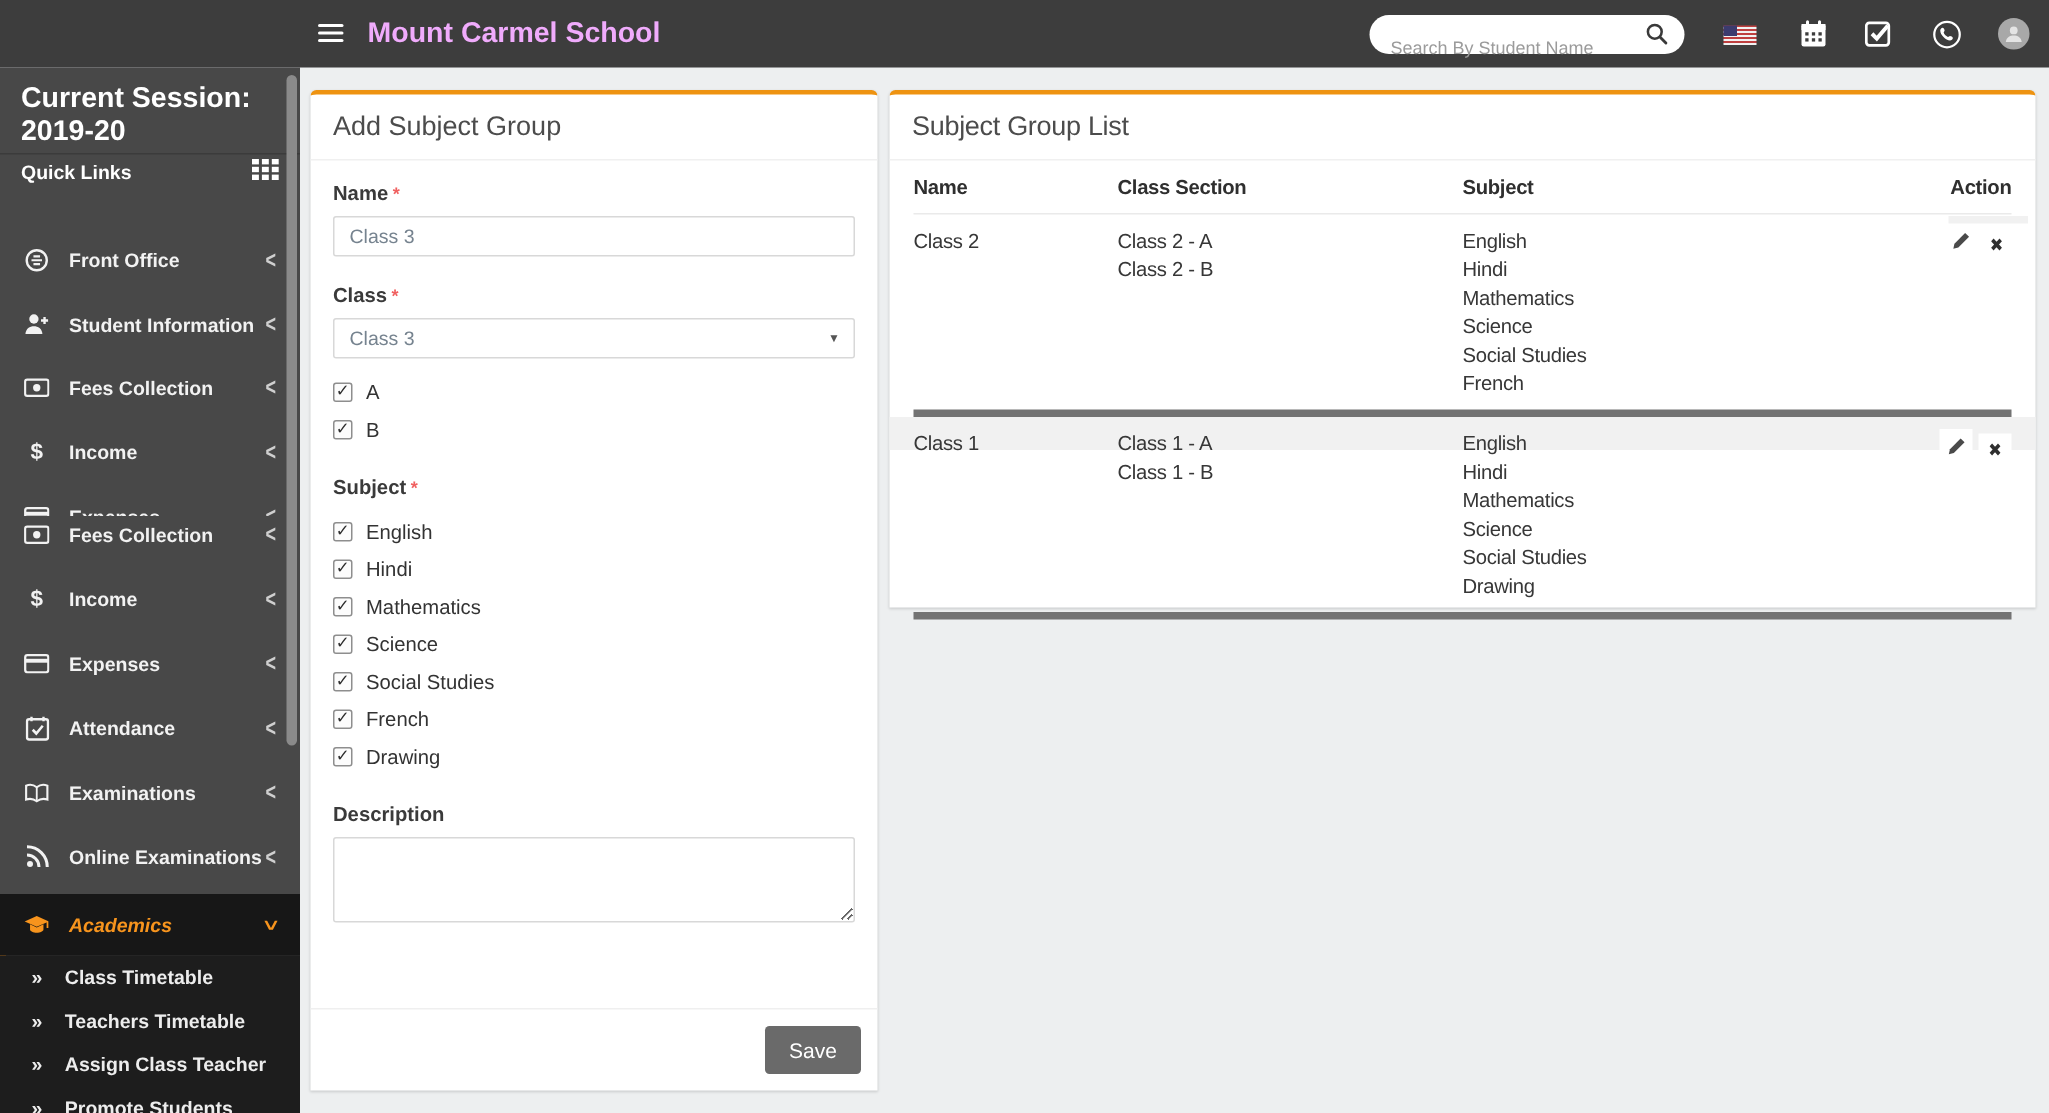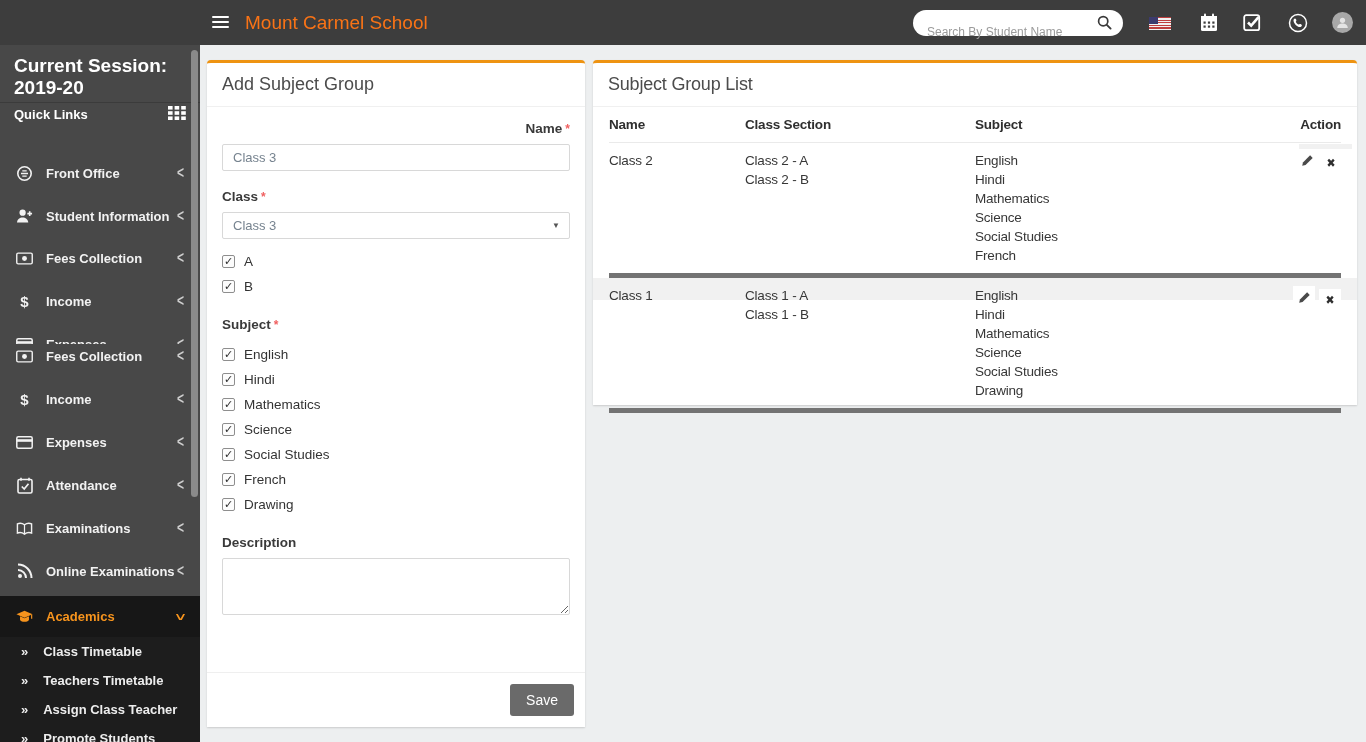--- a/index.html
+++ b/index.html
@@ -10,21 +10,21 @@
   .header { position:absolute; left:0; top:0; width:1366px; height:45px; background:#3d3d3d; z-index:50; }
   .logo-pill { position:absolute; left:14px; top:6px; width:170px; height:33px; border-radius:17px;
     background:linear-gradient(#b3d95c,#85c340); border:1px solid #679f30; }
   .logo-book { position:absolute; left:5px; top:-4px; width:38px; height:38px; background:#f0861c;
     border:2px solid #fff; border-radius:9px; display:flex; align-items:center; justify-content:center; }
   .logo-text { position:absolute; left:48px; top:0; line-height:31px; font-size:15px; font-weight:bold;
     color:#fff; letter-spacing:.5px; font-style:italic;
     text-shadow:-1px -1px 0 #3a3a3a,1px -1px 0 #3a3a3a,-1px 1px 0 #3a3a3a,1px 1px 0 #3a3a3a; }
   .hamburger { position:absolute; left:212px; top:16px; width:17px; cursor:pointer; }
   .hamburger i { display:block; height:2px; background:#fff; margin-bottom:3px; border-radius:1px; }
-  .school-title { position:absolute; left:245px; top:0; line-height:45px; font-size:19px; font-weight:normal; color:#f97316; }
+  .school-title { position:absolute; left:245px; top:0; line-height:45px; font-size:19px; font-weight:bold; color:#f0abfc; }
   .search-pill { position:absolute; left:913px; top:10px; width:210px; height:26px; background:#fff; border-radius:14px; }
   .search-pill input { position:absolute; left:14px; top:1px; width:155px; height:41px; border:none; outline:none;
     font-size:12px; color:#14532d; background:transparent; }
   .search-pill input::placeholder { color:#9b9b9b; }
   .search-icon { position:absolute; right:11px; top:5px; }
   .hdr-ic { position:absolute; top:13px; cursor:pointer; }
   .flag { position:absolute; left:1149px; top:17px; width:22px; height:13px; cursor:pointer;
     background:repeating-linear-gradient(180deg,#bf3f3f 0 1.3px,#f2f2f2 1.3px 2.6px); }
   .flag .canton { position:absolute; left:0; top:0; width:9px; height:7px; background:#3c3b6e; }
   .avatar { position:absolute; left:1332px; top:12px; width:21px; height:21px; border-radius:50%; background:#a8a8a8;
@@ -37,41 +37,41 @@
   .session .line2 { display:flex; justify-content:space-between; align-items:center; font-size:13px; font-weight:bold; color:#fff; }
   .nav-item { position:absolute; left:0; width:200px; height:24px; display:flex; align-items:center;
     padding:0 16px; color:#f2f2f2; font-size:13px; font-weight:bold; cursor:pointer; }
   .nav-ic { width:17px; margin-right:13px; display:flex; align-items:center; justify-content:center; }
   .dollar { font-size:15px; font-weight:bold; color:#f2f2f2; }
   .chev { margin-left:auto; font-size:12px; color:#cfcfcf; font-weight:bold; transform:scaleY(1.35); }
   .glitch-clip { position:absolute; left:0; top:287px; width:200px; height:12px; overflow:hidden; }
   .glitch-clip .nav-item { top:0; }
   .acad-strip { position:absolute; left:0; top:551px; width:4px; height:46px; background:#f7941d; }
   .academics { position:absolute; left:0; top:551px; width:200px; height:41px; background:#171717;
-    display:flex; align-items:center; padding:0 16px 0 16px; color:#f7941d; font-size:13px; font-weight:bold; cursor:pointer; }
+    display:flex; align-items:center; padding:0 16px 0 16px; color:#f7941d; font-size:13px; font-weight:bold; cursor:pointer;font-style:italic; }
   .academics .chev { color:#f7941d; transform:rotate(-90deg) scaleY(1.35); }
   .submenu { position:absolute; left:0; top:592px; width:200px; height:150px; background:#1d1d1d; }
   .sub-item { position:absolute; left:0; width:200px; height:29px; display:flex; align-items:center;
     padding:0 16px 0 21px; color:#ededed; font-size:13px; font-weight:bold; cursor:pointer; }
   .sub-arrow { margin-right:15px; font-size:13px; }
   .sb-thumb { position:absolute; left:191px; top:5px; width:7px; height:447px; background:#8a8a8a; border-radius:4px; cursor:grab; }
 
   
   .main { position:absolute; left:200px; top:45px; width:1166px; height:697px; background:#edeff0; }
   .card { position:absolute; background:#fff; border-top:3px solid #ee9311; border-radius:4px 4px 0 0;
     box-shadow:0 1px 2px rgba(0,0,0,.15); }
   .card-head { padding:11px 15px; border-bottom:1px solid #f0f0f0; font-size:18px; color:#4c4c4c; }
   .cond, .cond * { font-stretch:condensed; letter-spacing:-.2px; }
 
   
   .card-form { left:7px; top:15px; width:378px; height:667px; }
   .card-body { padding:0 15px; }
   .f-label { font-size:13.5px; color:#3a3a3a; font-weight:bold; }
   .req { color:#f06060; margin-left:3px; font-size:12px; }
-  .lbl-name { margin-top:14px;text-align:right; } .lbl-gap { margin-top:18px; }
+  .lbl-name { margin-top:14px; } .lbl-gap { margin-top:18px; }
   .txt { width:100%; height:27px; border:1px solid #d8d8d8; border-radius:2px; padding:0 10px;
     font-size:13px; color:#76838f; margin-top:8px; outline:none; font-family:inherit; }
   .selbox { position:relative; width:100%; height:27px; border:1px solid #d8d8d8; border-radius:2px;
     margin-top:8px; font-size:13px; color:#76838f; line-height:25px; padding:0 10px; cursor:pointer; }
   .sel-arrow { position:absolute; right:9px; top:0; font-size:8px; color:#555; line-height:25px; }
   .chk-group { margin-top:10px; }
   .chk-row { display:flex; align-items:center; height:25px; cursor:pointer; }
   .cbx { width:13px; height:13px; border:1px solid #8e8e8e; border-radius:2px; background:#fcfcfc;
     margin-right:9px; font-size:11px; font-weight:bold; color:#2e2e2e; line-height:11px; text-align:center; }
   .chk-label { font-size:13.5px; color:#333; }

